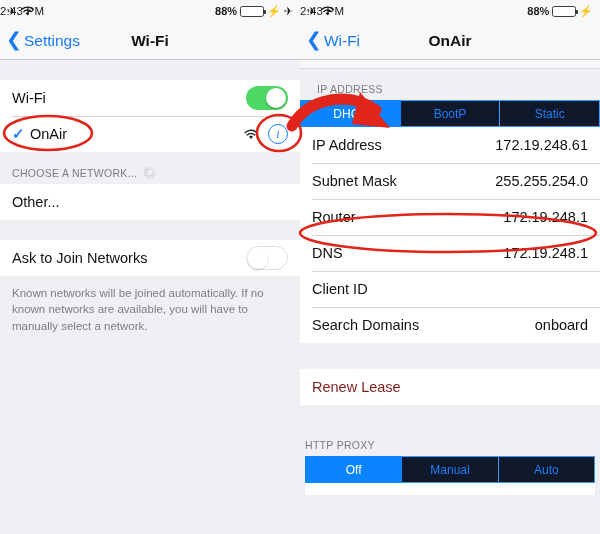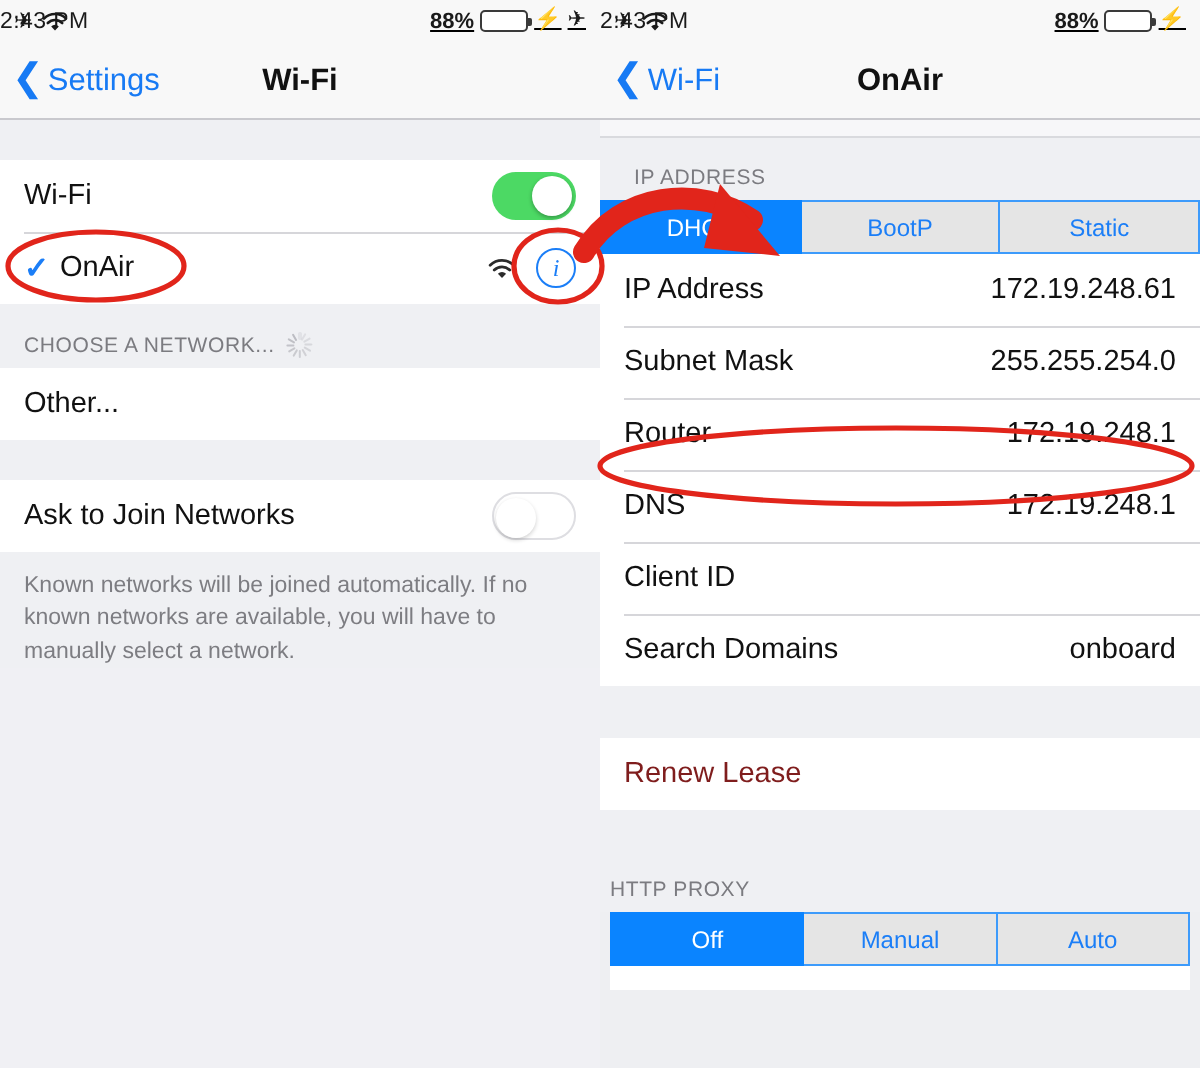--- a/index.html
+++ b/index.html
@@ -20,22 +20,22 @@
     height: 22px; background: #f8f8f8;
     display: flex; align-items: center;
     padding: 0 7px; position: relative;
   }
   .sb-left { display: flex; align-items: center; gap: 5px; }
   .sb-center {
     position: absolute; left: 0; right: 0; 
     font-size: 11.5px; font-weight: normal; color: #1a1a1a; letter-spacing: 0.2px;
   }
   .sb-right {
-    margin-left: auto; display: flex; align-items: flex-start; gap: 3px;
-    position: relative; z-index: 2; text-decoration: underline;
+    margin-left: auto; display: flex; align-items: flex-end; gap: 3px;
+    position: relative; z-index: 2;
   }
   .sb-pct { font-size: 11px; font-weight: bold; color: #1a1a1a; }
   .batt {
     width: 24px; height: 11px; border: 1px solid #3a3a3a; border-radius: 2.5px;
     position: relative; padding: 1px; background: #fff;
   }
   .batt-fill { height: 100%; width: 88%; background: #4cd964; border-radius: 1px; }
   .batt-cap {
     position: absolute; right: -3px; top: 3px; width: 2px; height: 4px;
     background: #3a3a3a; border-radius: 0 1px 1px 0;
@@ -115,21 +115,21 @@
   .footer-note {
     padding: 9px 20px 0 12px; background: #eff0f3;
     font-size: 11.5px; color: #7d7d82; line-height: 1.42;
   }
 
   
   .seg { display: flex; height: 27px; background: #fff; }
   .seg-item {
     flex: 1; display: flex; align-items: center; justify-content: center;
     font-size: 12px; color: #1b7ef7;
-    border: 1px solid #3d9bfb; border-left: none; background: #e5e5e5;
+    border: 1px solid #3d9bfb; border-left: none; background: #0f172a;
   }
   .seg-item:first-child { border-left: 1px solid #3d9bfb; }
   .seg-item.sel { background: #0a84ff; color: #fff; border-color: #0a84ff; }
 
   .cut-row { height: 9px; background: #fff; border-bottom: 1px solid #c9c9ce; opacity: .55; }
 
   
   .anno { position: absolute; pointer-events: none; }
   svg.anno { overflow: visible; }
 </style>

